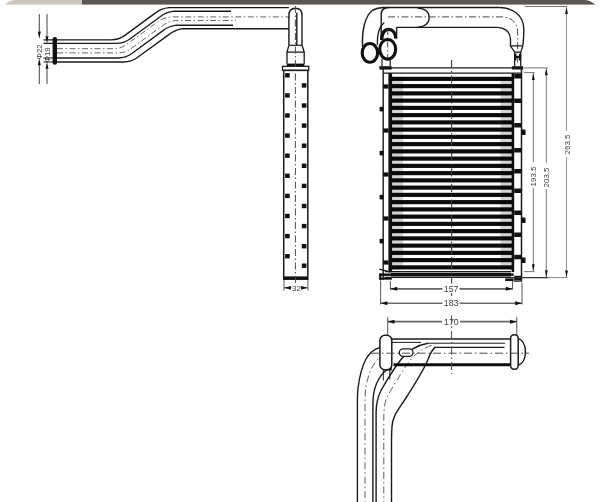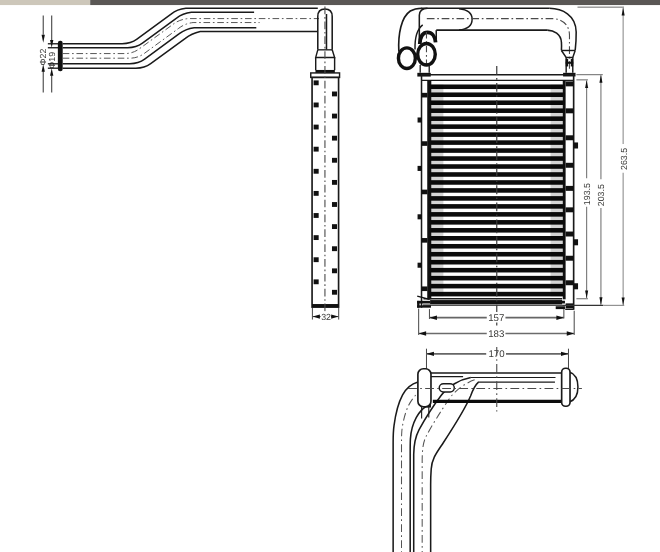--- a/index.html
+++ b/index.html
@@ -1,17 +1,17 @@
 <!DOCTYPE html>
 <html><head>
 <meta charset="utf-8">
 <style>
   html,body{margin:0;padding:0;background:#ffffff;}
   .page{position:relative;width:600px;height:502px;background:#ffffff;overflow:hidden;
-        font-family:"Liberation Sans", sans-serif;}
+        font-family:"Liberation Sans", sans-serif;border-radius:16px;}
   svg{position:absolute;left:0;top:0;}
   text{font-family:"Liberation Sans", sans-serif;fill:#3a3a38;}
 </style>
 </head>
 <body>
 <div class="page">
 <svg width="600" height="502" viewBox="0 0 600 502">
 
   <rect x="0" y="0" width="600" height="502" fill="#ffffff"></rect>
 

